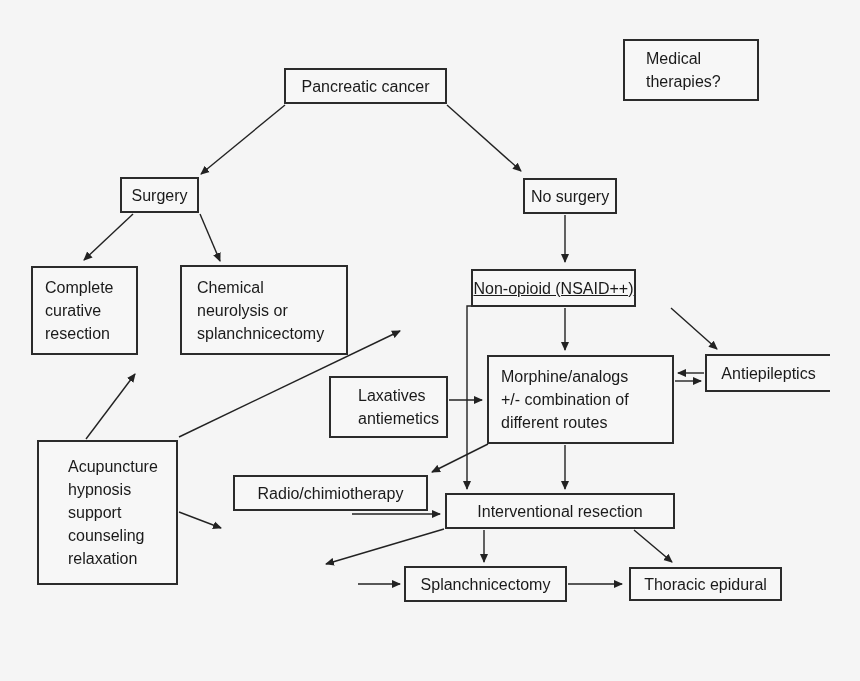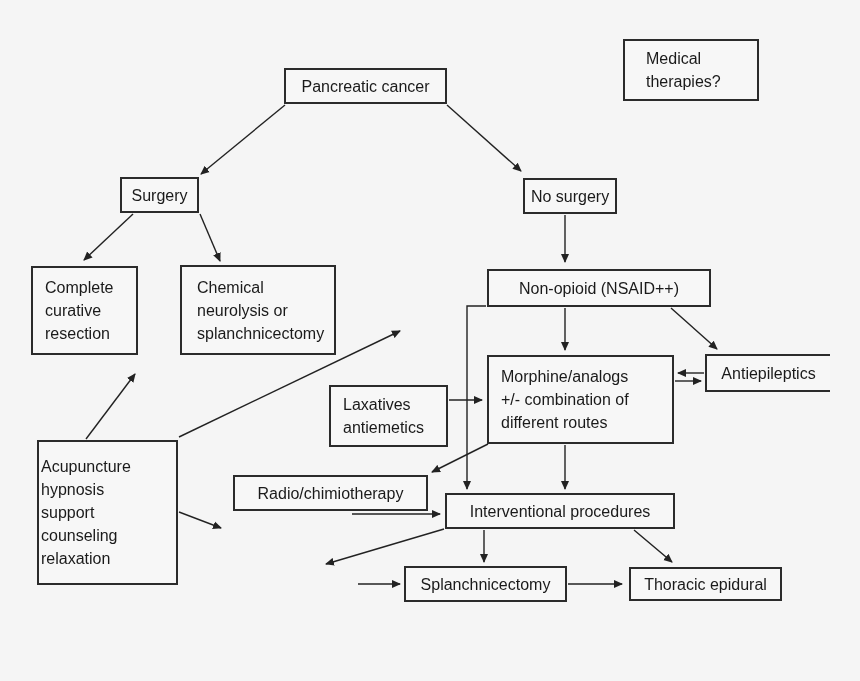--- a/index.html
+++ b/index.html
@@ -41,26 +41,26 @@
   .node.center { justify-content: center; text-align: center; }
   .node.left   { justify-content: flex-start; text-align: left; }
   .node.no-right-border { border-right: none; }
 
   
   #n-pancreatic    { left:284px; top:68px;  width:163px; height:36px; }
   #n-medical       { left:623px; top:39px;  width:136px; height:62px; padding-left:21px; }
   #n-surgery       { left:120px; top:177px; width:79px;  height:36px; }
   #n-nosurgery     { left:523px; top:178px; width:94px; height:36px; }
   #n-complete      { left:31px;  top:266px; width:107px; height:89px; padding-left:12px; }
-  #n-chemical      { left:180px; top:265px; width:156px; height:90px; padding-left:15px; }
-  #n-nonopioid     { left:487px; top:269px; width:224px; height:38px; }
+  #n-chemical      { left:180px; top:265px; width:168px; height:90px; padding-left:15px; }
+  #n-nonopioid     { left:471px; top:269px; width:165px; height:38px;text-decoration:underline; }
   #n-antiepileptic { left:705px; top:354px; width:125px; height:38px; }
   #n-morphine      { left:487px; top:355px; width:187px; height:89px; padding-left:12px; }
-  #n-laxatives     { left:329px; top:385px; width:119px; height:62px; padding-left:12px; }
-  #n-acupuncture   { left:37px;  top:440px; width:141px; height:145px; padding-left:2px; }
+  #n-laxatives     { left:329px; top:376px; width:119px; height:62px; padding-left:27px; }
+  #n-acupuncture   { left:37px;  top:440px; width:141px; height:145px; padding-left:29px; }
   #n-radio         { left:233px; top:475px; width:195px; height:36px; }
   #n-interventional{ left:445px; top:493px; width:230px; height:36px; }
   #n-cnb           { left:245px; top:571px; width:112px; height:31px; }
   #n-splanch       { left:404px; top:566px; width:163px; height:36px; }
   #n-thoracic      { left:629px; top:567px; width:153px; height:34px; }
 
   svg .edge {
     stroke: #222222;
     stroke-width: 1.4;
     fill: none;
@@ -156,21 +156,21 @@
 support
 counseling
 relaxation</span>
   </div>
 
   <div class="node center" id="n-radio">
     <span class="node-label">Radio/chimiotherapy</span>
   </div>
 
   <div class="node center" id="n-interventional">
-    <span class="node-label">Interventional procedures</span>
+    <span class="node-label">Interventional resection</span>
   </div>
 
 
   <div class="node center" id="n-splanch">
     <span class="node-label">Splanchnicectomy</span>
   </div>
 
   <div class="node center" id="n-thoracic">
     <span class="node-label">Thoracic epidural</span>
   </div>

